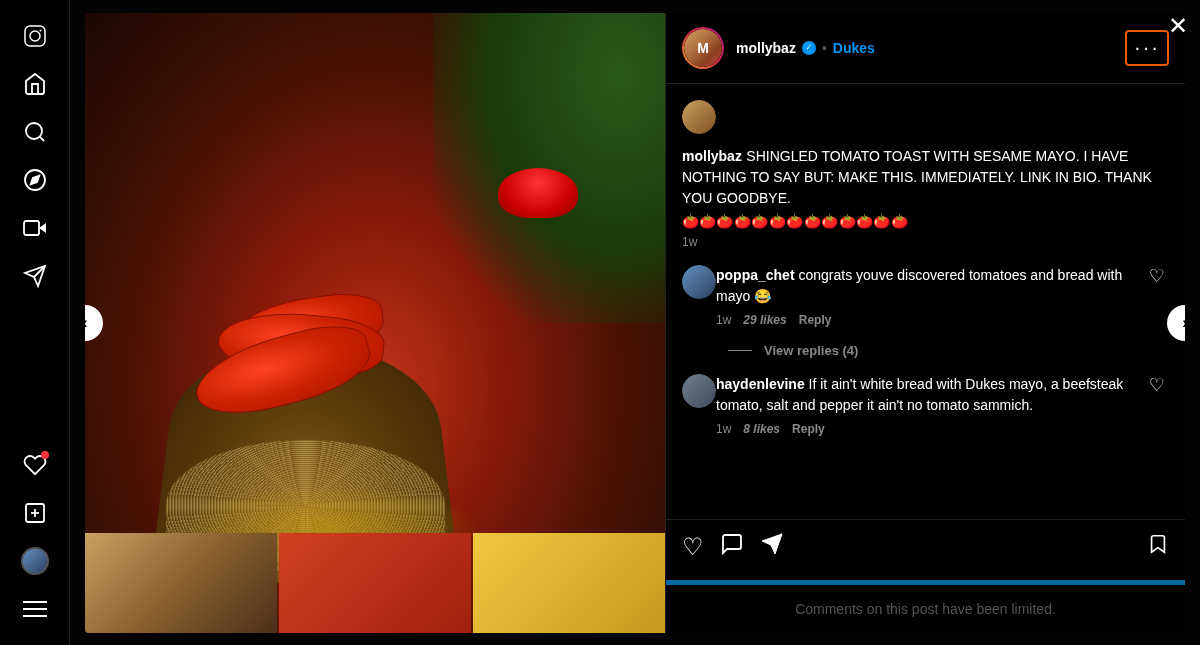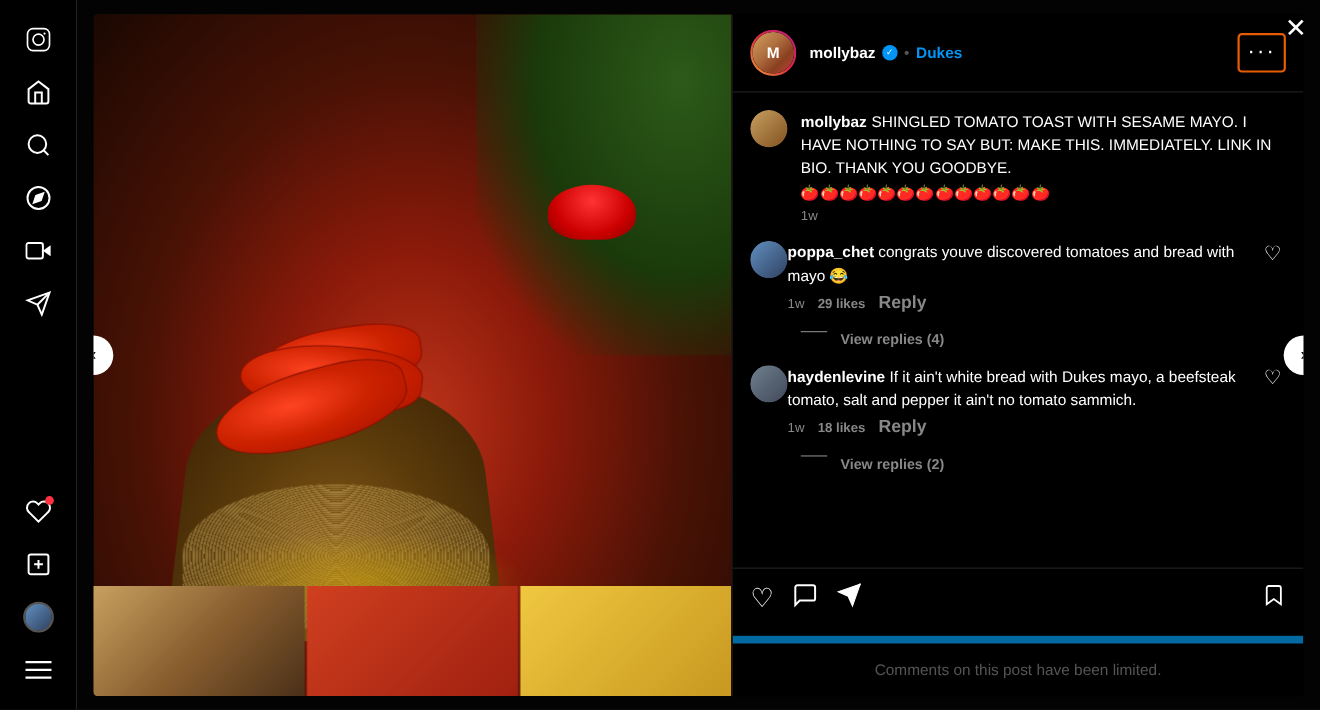--- a/index.html
+++ b/index.html
@@ -314,46 +314,47 @@
     }
     .comments-section::-webkit-scrollbar { width: 4px; }
     .comments-section::-webkit-scrollbar-track { background: #111; }
     .comments-section::-webkit-scrollbar-thumb { background: #333; }
 
     
     .original-comment {
       display: flex;
       gap: 12px;
       margin-bottom: 16px;
+      flex-direction: column;
     }
     .comment-body { flex: 1; }
     .comment-username { color: #fff; font-weight: 600; font-size: 14px; }
     .comment-text { color: #fff; font-size: 14px; line-height: 1.5; }
     .emoji-row { font-size: 14px; margin-top: 4px; }
     .comment-time { color: #888; font-size: 12px; margin-top: 6px; }
 
     
     .user-comment {
       display: flex;
       gap: 0;
       margin-bottom: 16px;
     }
     .comment-content { flex: 1; }
     .comment-row { display: flex; align-items: flex-start; justify-content: space-between; }
     .comment-body-text { flex: 1; font-size: 14px; color: #fff; line-height: 1.5; }
     .heart-icon { color: #fff; font-size: 18px; cursor: pointer; padding: 0 4px; }
     .comment-meta { display: flex; align-items: center; gap: 12px; margin-top: 6px; }
     .comment-time-sm { color: #888; font-size: 12px; }
-    .likes-count { color: #888; font-size: 12px; font-weight: 600; }
-    .reply-btn { color: #888; font-size: 16px; font-weight: 600; cursor: pointer; background: none; border: none; }
+    .likes-count { color: #888; font-size: 12px; font-weight: 600; font-style: italic; }
+    .reply-btn { color: #888; font-size: 12px; font-weight: 600; cursor: pointer; background: none; border: none; }
 
     
     .view-replies {
       display: flex;
-      align-items: flex-start;
+      align-items: center;
       gap: 12px;
       margin: 0 0 16px 46px;
       cursor: pointer;
     }
     .replies-line {
       width: 24px;
       height: 1px;
       background: #888;
     }
     .replies-text { color: #888; font-size: 13px; font-weight: 600; }
@@ -379,21 +380,21 @@
       font-size: 22px;
       color: #fff;
       cursor: pointer;
     }
     .likes-text { color: #fff; font-weight: 700; font-size: 14px; }
     .time-ago { color: #888; font-size: 11px; text-transform: uppercase; letter-spacing: 0.5px; margin-top: 2px; }
 
     
     .limited-comments {
       padding: 16px;
-      border-top: 7px solid #0369a1;
+      border-top: 5px solid #0369a1;
       text-align: center;
       color: #555;
       font-size: 14px;
     }
   </style>
 </head>
 <body>
 
 <div class="sidebar">
   <div class="sidebar-icon">
@@ -552,30 +553,26 @@
             <div class="comment-content">
               <div class="comment-row">
                 <div class="comment-body-text">
                   <span class="comment-username">haydenlevine</span>
                   <span> If it ain't white bread with Dukes mayo, a beefsteak tomato, salt and pepper it ain't no tomato sammich.</span>
                 </div>
                 <span class="heart-icon">♡</span>
               </div>
               <div class="comment-meta">
                 <span class="comment-time-sm">1w</span>
-                <span class="likes-count">18 likes</span>
+                <span class="likes-count">8 likes</span>
                 <button class="reply-btn">Reply</button>
               </div>
             </div>
           </div>
 
-          <div class="view-replies">
-            <div class="replies-line"></div>
-            <span class="replies-text">View replies (2)</span>
-          </div>
 
         </div>
 
         <div class="action-bar">
           <div class="action-icons">
             <span class="action-icon">♡</span>
             <span class="action-icon" style="font-size:22px;">
               <svg width="24" height="24" viewBox="0 0 24 24" fill="none" stroke="white" stroke-width="1.8">
                 <path d="M21 15a2 2 0 01-2 2H7l-4 4V5a2 2 0 012-2h14a2 2 0 012 2z"></path>
               </svg>

